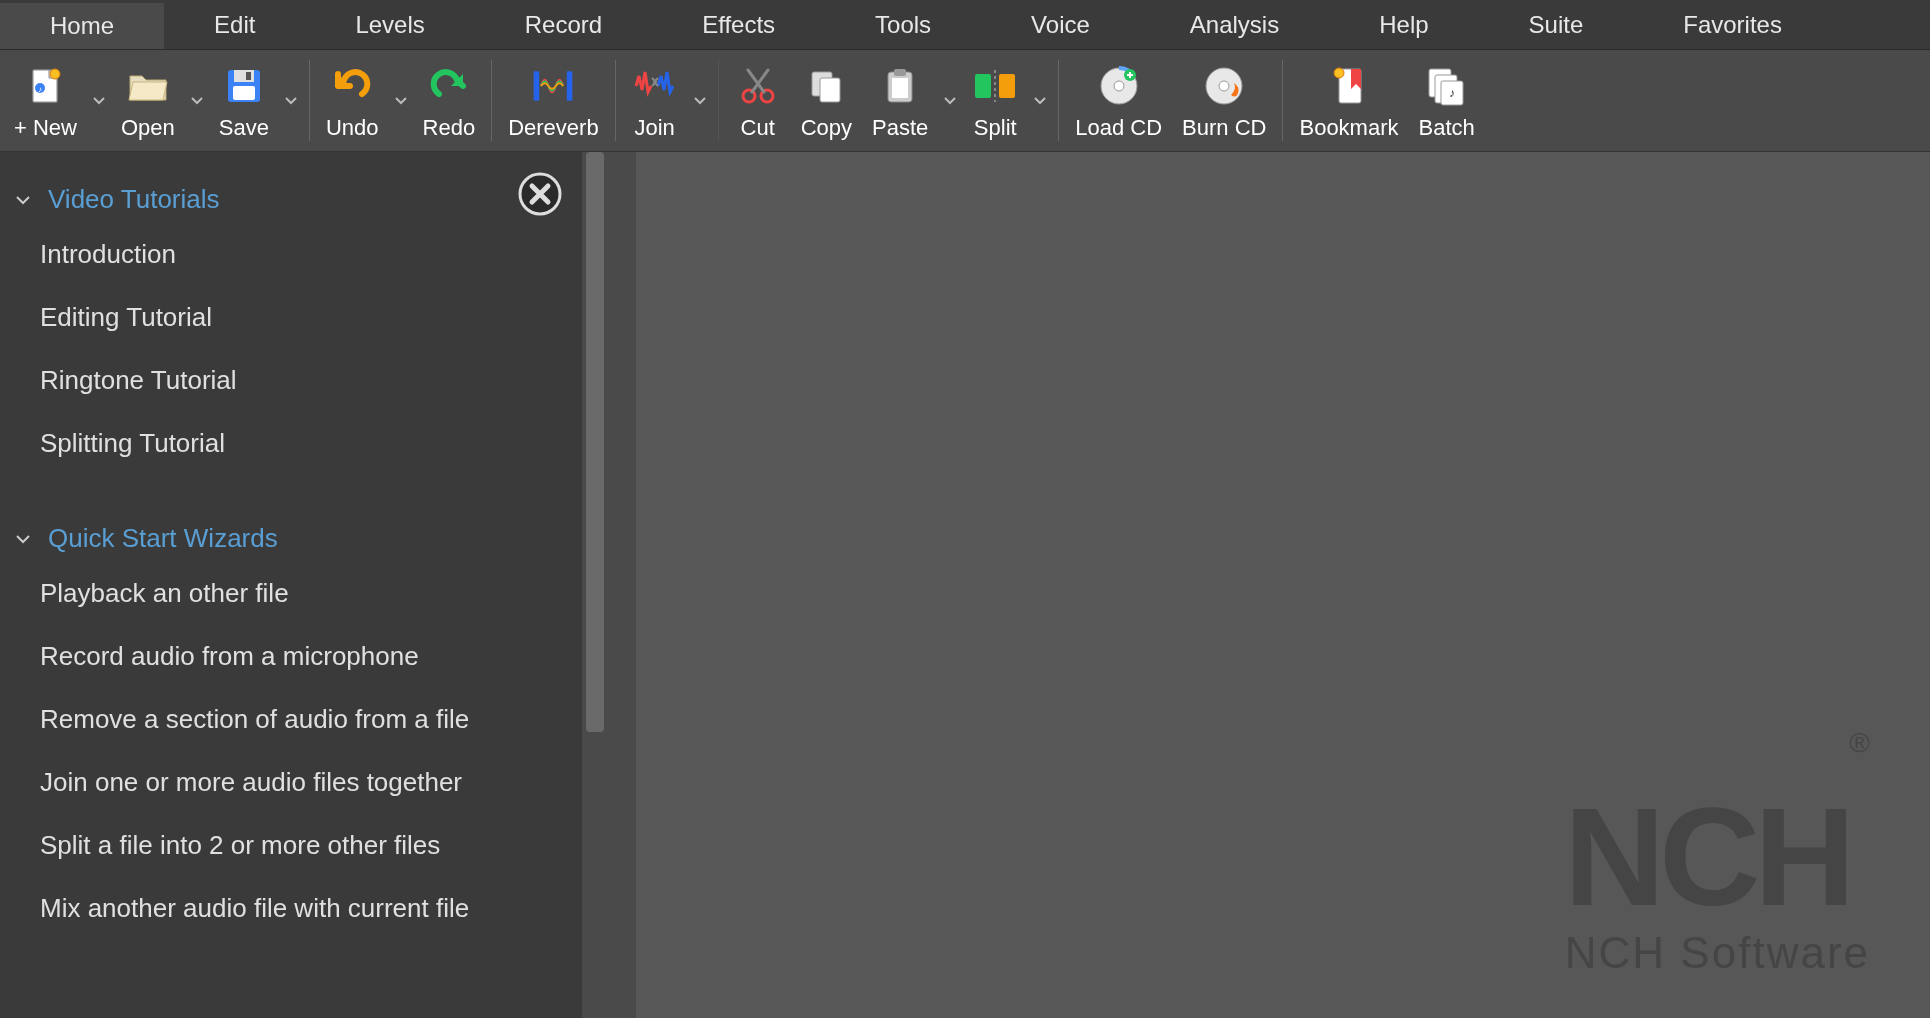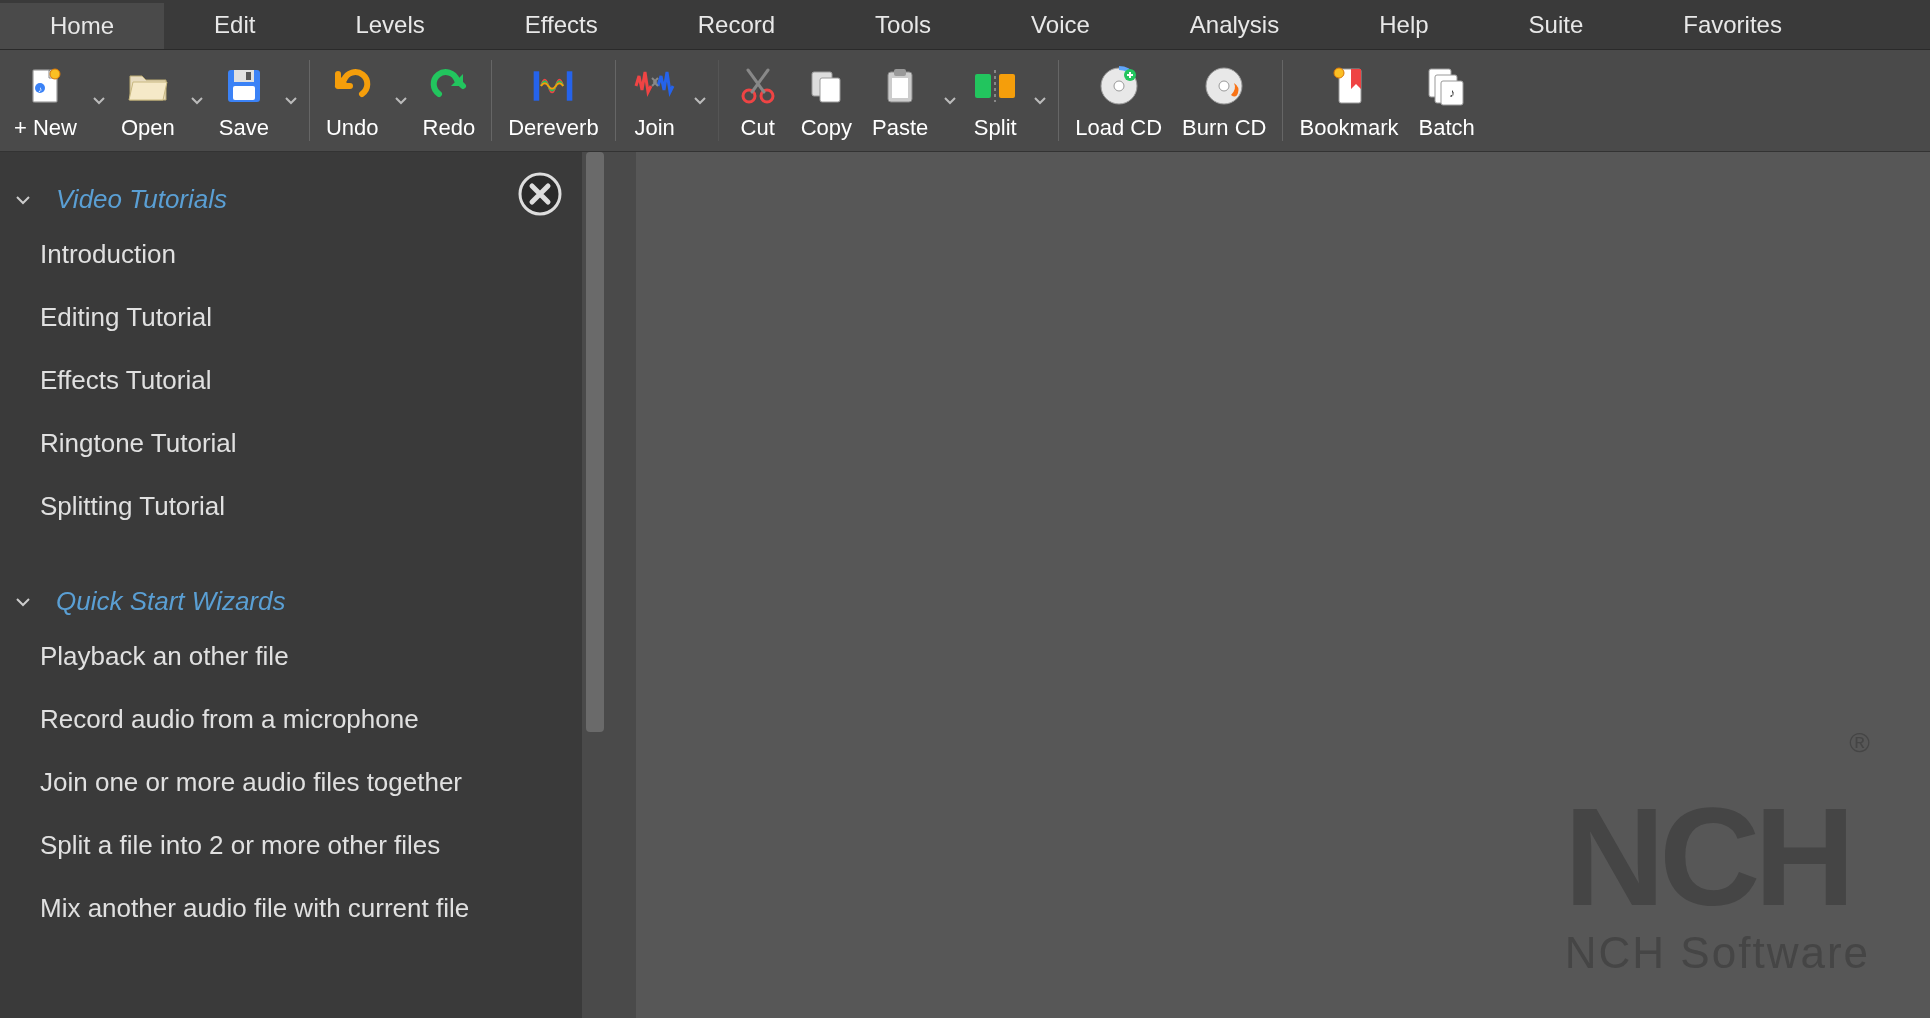--- a/index.html
+++ b/index.html
@@ -105,26 +105,25 @@
     position: absolute;
     left: 4px; right: 4px;
     top: 0;
     height: 580px;
     background: #6a6a6a;
     border-radius: 4px;
   }
   .section-header {
     display: flex;
     align-items: center;
-    gap: 24px;
+    gap: 16px;
     font-size: 26px;
     color: #5a9fd4;
     padding: 8px 0 8px 0;
     cursor: pointer;
-    font-style: italic;
   }
   .section-header .caret { width: 16px; height: 16px; display:flex; align-items:center; }
   .sidebar-item {
     font-size: 26px;
     color: #e0e0e0;
     padding: 16px 0 16px 24px;
     cursor: pointer;
   }
   .section-gap { height: 40px; }
   .close-panel {
@@ -173,22 +172,22 @@
     margin-top: 12px;
   }
 </style>
 </head>
 <body>
 
 <div class="menubar">
   <div class="tab active">Home</div>
   <div class="tab">Edit</div>
   <div class="tab">Levels</div>
+  <div class="tab">Record</div>
   <div class="tab">Effects</div>
-  <div class="tab">Record</div>
   <div class="tab">Tools</div>
   <div class="tab">Voice</div>
   <div class="tab">Analysis</div>
   <div class="tab">Help</div>
   <div class="tab">Suite</div>
   <div class="tab">Favorites</div>
 </div>
 
 <div class="toolbar">
 
@@ -429,36 +428,36 @@
       <div class="section-header">
         <span class="caret">
           <svg width="14" height="10" viewBox="0 0 14 10">
               <path d="M1 2 L7 8 L13 2" fill="none" stroke="#ccc" stroke-width="2"></path>
             </svg>
         </span>
         <span>Video Tutorials</span>
       </div>
       <div class="sidebar-item">Introduction</div>
       <div class="sidebar-item">Editing Tutorial</div>
-      <div class="sidebar-item">Effects Tutorial</div>
       <div class="sidebar-item">Ringtone Tutorial</div>
       <div class="sidebar-item">Splitting Tutorial</div>
 
       <div class="section-gap"></div>
 
       <div class="section-header">
         <span class="caret">
           <svg width="14" height="10" viewBox="0 0 14 10">
               <path d="M1 2 L7 8 L13 2" fill="none" stroke="#ccc" stroke-width="2"></path>
             </svg>
         </span>
         <span>Quick Start Wizards</span>
       </div>
       <div class="sidebar-item">Playback an other file</div>
       <div class="sidebar-item">Record audio from a microphone</div>
+      <div class="sidebar-item">Remove a section of audio from a file</div>
       <div class="sidebar-item">Join one or more audio files together</div>
       <div class="sidebar-item">Split a file into 2 or more other files</div>
       <div class="sidebar-item">Mix another audio file with current file</div>
     </div>
 
     <div class="close-panel">
       <svg width="44" height="44" viewBox="0 0 44 44">
         <circle cx="22" cy="22" r="20" fill="#2a2a2a" stroke="#ddd" stroke-width="3"></circle>
         <path d="M14 14 L30 30 M30 14 L14 30" stroke="#ddd" stroke-width="5" stroke-linecap="round"></path>
       </svg>

